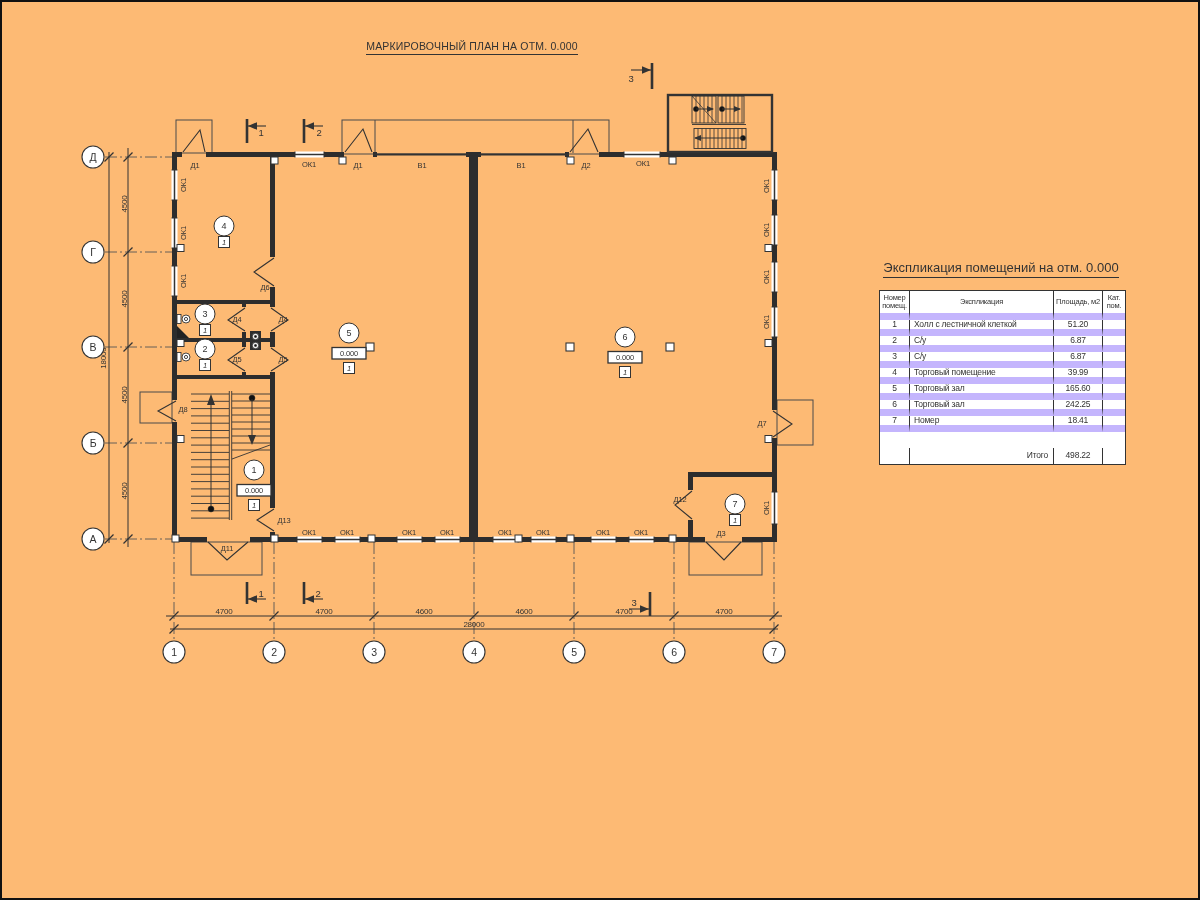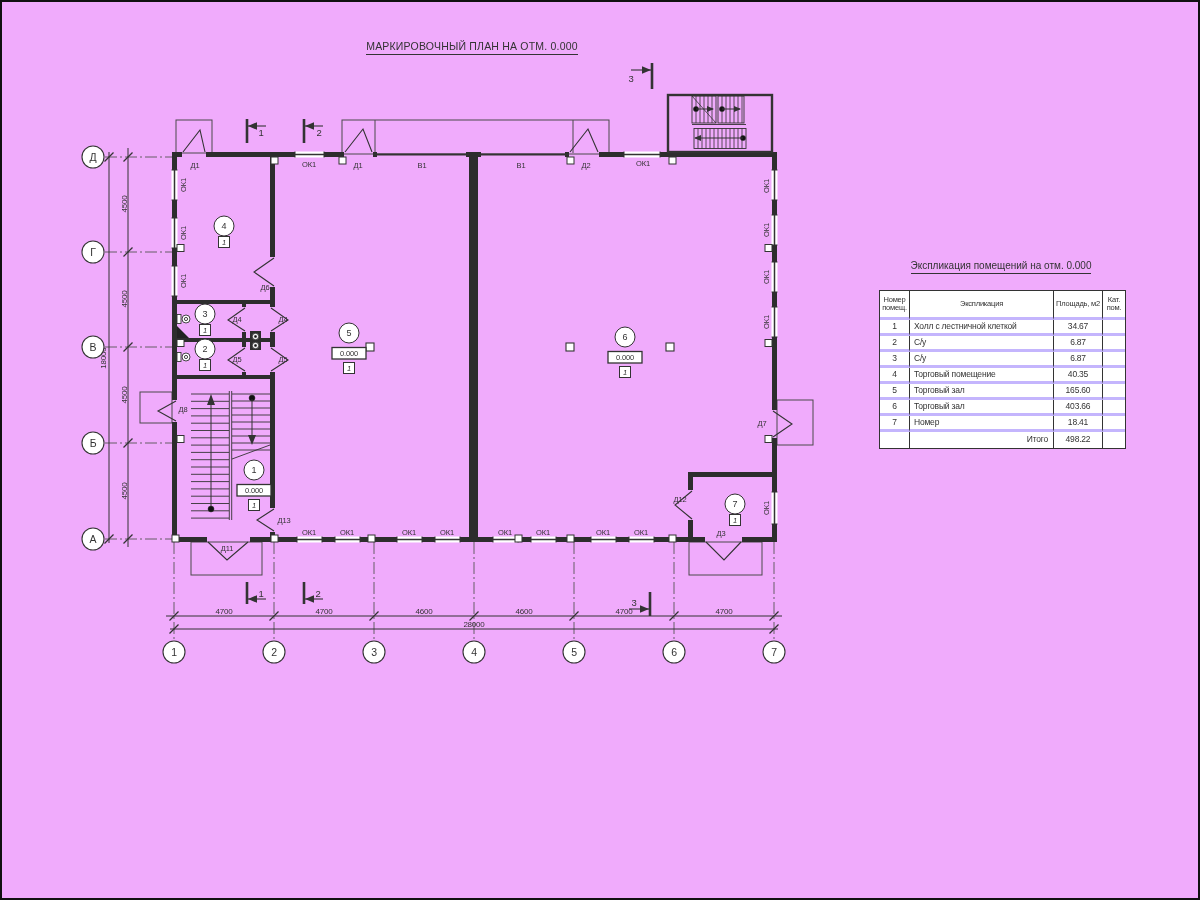--- a/index.html
+++ b/index.html
@@ -1,44 +1,44 @@
 <!DOCTYPE html>
 <html><head>
 <meta charset="utf-8">
 <style>
   html,body{margin:0;padding:0;background:#888;}
   .canvas{
-    position:relative;width:1196px;height:896px;background:#f0abfc;
+    position:relative;width:1196px;height:896px;background:#fdba74;
     border:2px solid #111;overflow:hidden;
     font-family:"Liberation Sans", sans-serif;color:#333;
   }
   .main-title{
     position:absolute;left:300px;top:38px;width:340px;text-align:center;
     font-size:10.5px;letter-spacing:0.2px;color:#333;
   }
   .main-title span{border-bottom:1px solid #333;padding-bottom:2px;}
   #plan{position:absolute;left:0;top:0;}
   .tbl-title{
     position:absolute;left:874px;top:258px;width:250px;text-align:center;
-    font-size:10px;color:#333;
+    font-size:13px;color:#333;
   }
   .tbl-title span{border-bottom:1px solid #333;padding-bottom:1.5px;}
   .expl-table{
     position:absolute;left:877px;top:288px;
     display:grid;grid-template-columns:30px 144px 49px 22px;
     border:1.6px solid #333;background:#fff;
   }
   .expl-table .c{
-    border-right:1px solid #333;border-bottom:3px solid #c4b5fd;
+    border-right:1px solid #333;border-bottom:7px solid #c4b5fd;
     display:flex;align-items:center;justify-content:center;
     font-size:8.5px;line-height:1.1;letter-spacing:-0.2px;color:#333;
     box-sizing:border-box;overflow:hidden;
   }
   .expl-table .c.lastcol{border-right:none;}
-  .expl-table .c.lastrow{border-bottom:none;}
+  .expl-table .c.lastrow{border-bottom:none;margin-top:16px;}
   .expl-table .th{height:29px;font-size:7.5px;text-align:center;white-space:pre-line;}
   .expl-table .td{height:16px;}
   .expl-table .td.name{justify-content:flex-start;padding-left:4px;}
   .expl-table .td.name.total{justify-content:flex-end;padding-right:5px;}
   svg text{fill:#333;}
 </style>
 </head>
 <body>
 
 <div class="canvas">
@@ -463,41 +463,41 @@
   <div class="expl-table">
     <div class="c th">Номер
 помещ.</div>
     <div class="c th">Экспликация</div>
     <div class="c th">Площадь,  м2</div>
     <div class="c th lastcol">Кат.
 пом.</div>
 
   <div class="c td ">1</div>
       <div class="c td name">Холл с лестничной клеткой</div>
-      <div class="c td ">34.67</div>
+      <div class="c td ">51.20</div>
       <div class="c td lastcol"></div>
       <div class="c td ">2</div>
       <div class="c td name">С/у</div>
       <div class="c td ">6.87</div>
       <div class="c td lastcol"></div>
       <div class="c td ">3</div>
       <div class="c td name">С/у</div>
       <div class="c td ">6.87</div>
       <div class="c td lastcol"></div>
       <div class="c td ">4</div>
       <div class="c td name">Торговый помещение</div>
-      <div class="c td ">40.35</div>
+      <div class="c td ">39.99</div>
       <div class="c td lastcol"></div>
       <div class="c td ">5</div>
       <div class="c td name">Торговый зал</div>
       <div class="c td ">165.60</div>
       <div class="c td lastcol"></div>
       <div class="c td ">6</div>
       <div class="c td name">Торговый зал</div>
-      <div class="c td ">403.66</div>
+      <div class="c td ">242.25</div>
       <div class="c td lastcol"></div>
       <div class="c td ">7</div>
       <div class="c td name">Номер</div>
       <div class="c td ">18.41</div>
       <div class="c td lastcol"></div>
       <div class="c td lastrow"></div>
       <div class="c td name total lastrow">Итого</div>
       <div class="c td lastrow">498.22</div>
       <div class="c td lastcol lastrow"></div>
     </div>

